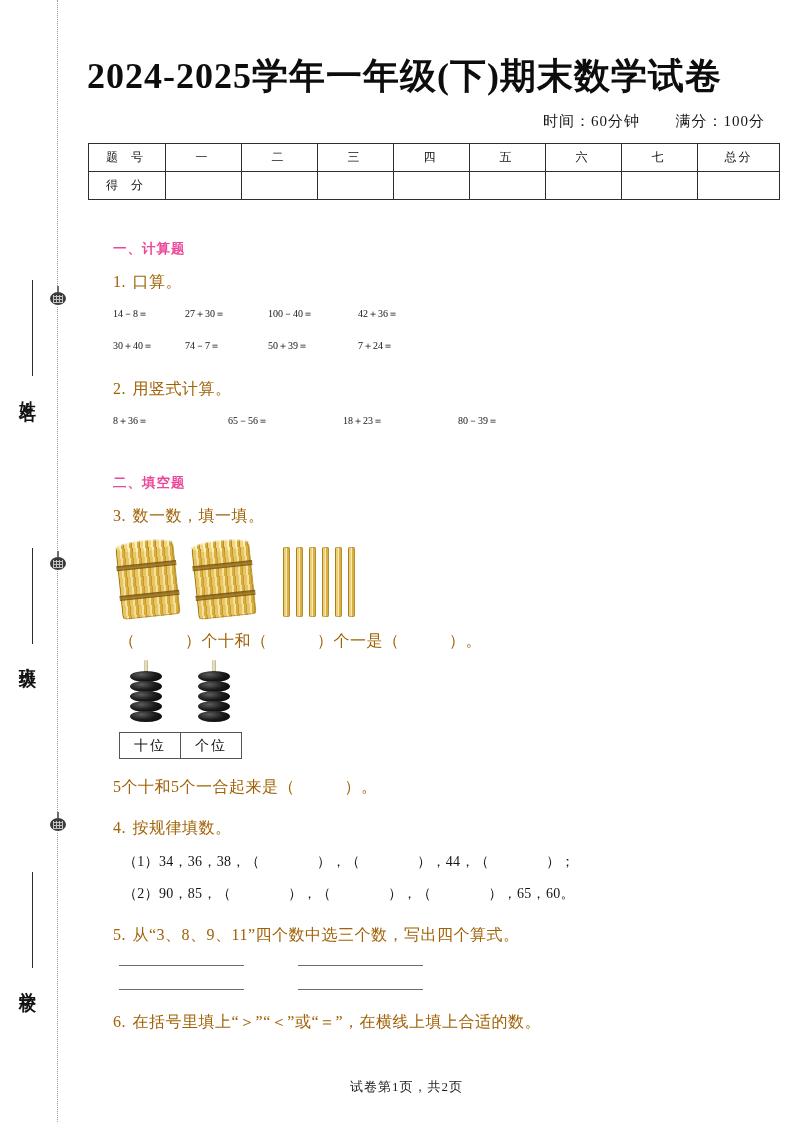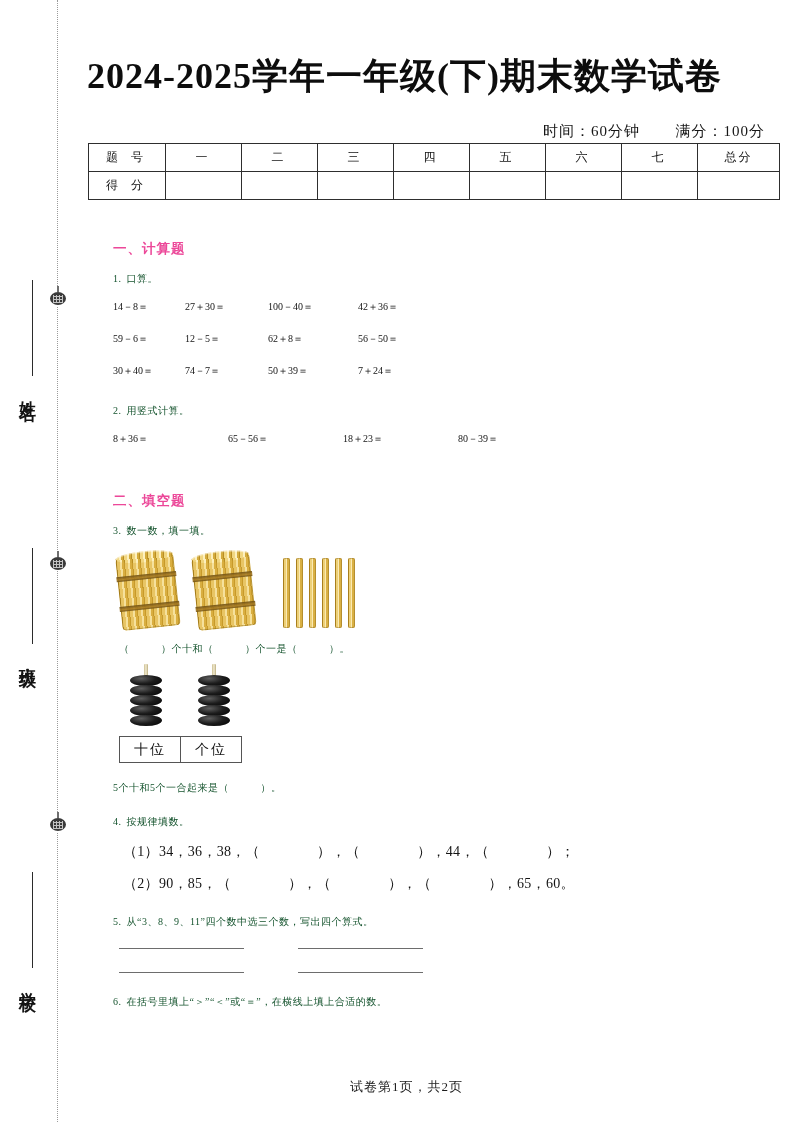--- a/index.html
+++ b/index.html
@@ -99,21 +99,21 @@
     font-weight: bold;
     font-size: 36px;
     letter-spacing: 1px;
     color: #0d0d0d;
     padding-left: 16px;
     box-sizing: border-box;
   }
   .subinfo {
     position: absolute;
     right: 28px;
-    top: 122px;
+    top: 112px;
     font-size: 15px;
     letter-spacing: 1px;
     color: #161616;
   }
   .subinfo .gap { display: inline-block; width: 26px; }
 
   
   .score-table {
     position: absolute;
     left: 88px;
@@ -141,23 +141,23 @@
 
   .sec-head {
     font-family: "Liberation Sans", "DejaVu Sans", sans-serif;
     font-weight: bold;
     font-size: 13.5px;
     letter-spacing: 1px;
     color: #ec4899;
     margin: 0 0 14px 0;
   }
   .q-line {
-    font-size: 10px;
+    font-size: 16px;
     letter-spacing: .5px;
-    color: #14532d;
+    color: #a16207;
     margin: 0 0 14px 0;
   }
   .q-label { margin-right: 2px; }
 
   .expr-row {
     font-size: 10px;
     color: #141414;
     margin: 0 0 18px 0;
     display: flex;
   }
@@ -381,26 +381,20 @@
       <span>口算。</span>
     </div>
 
     <div class="expr-row g1">
       <span class="expr">14－8＝</span>
       <span class="expr">27＋30＝</span>
       <span class="expr">100－40＝</span>
       <span class="expr">42＋36＝</span>
     </div>
     <div class="expr-row g1">
-      <span class="expr">59－6＝</span>
-      <span class="expr">12－5＝</span>
-      <span class="expr">62＋8＝</span>
-      <span class="expr">56－50＝</span>
-    </div>
-    <div class="expr-row g1">
       <span class="expr">30＋40＝</span>
       <span class="expr">74－7＝</span>
       <span class="expr">50＋39＝</span>
       <span class="expr">7＋24＝</span>
     </div>
 
     <div class="spacer-sm"></div>
 
     <div class="q-line">
       <span class="q-label">2.</span>

